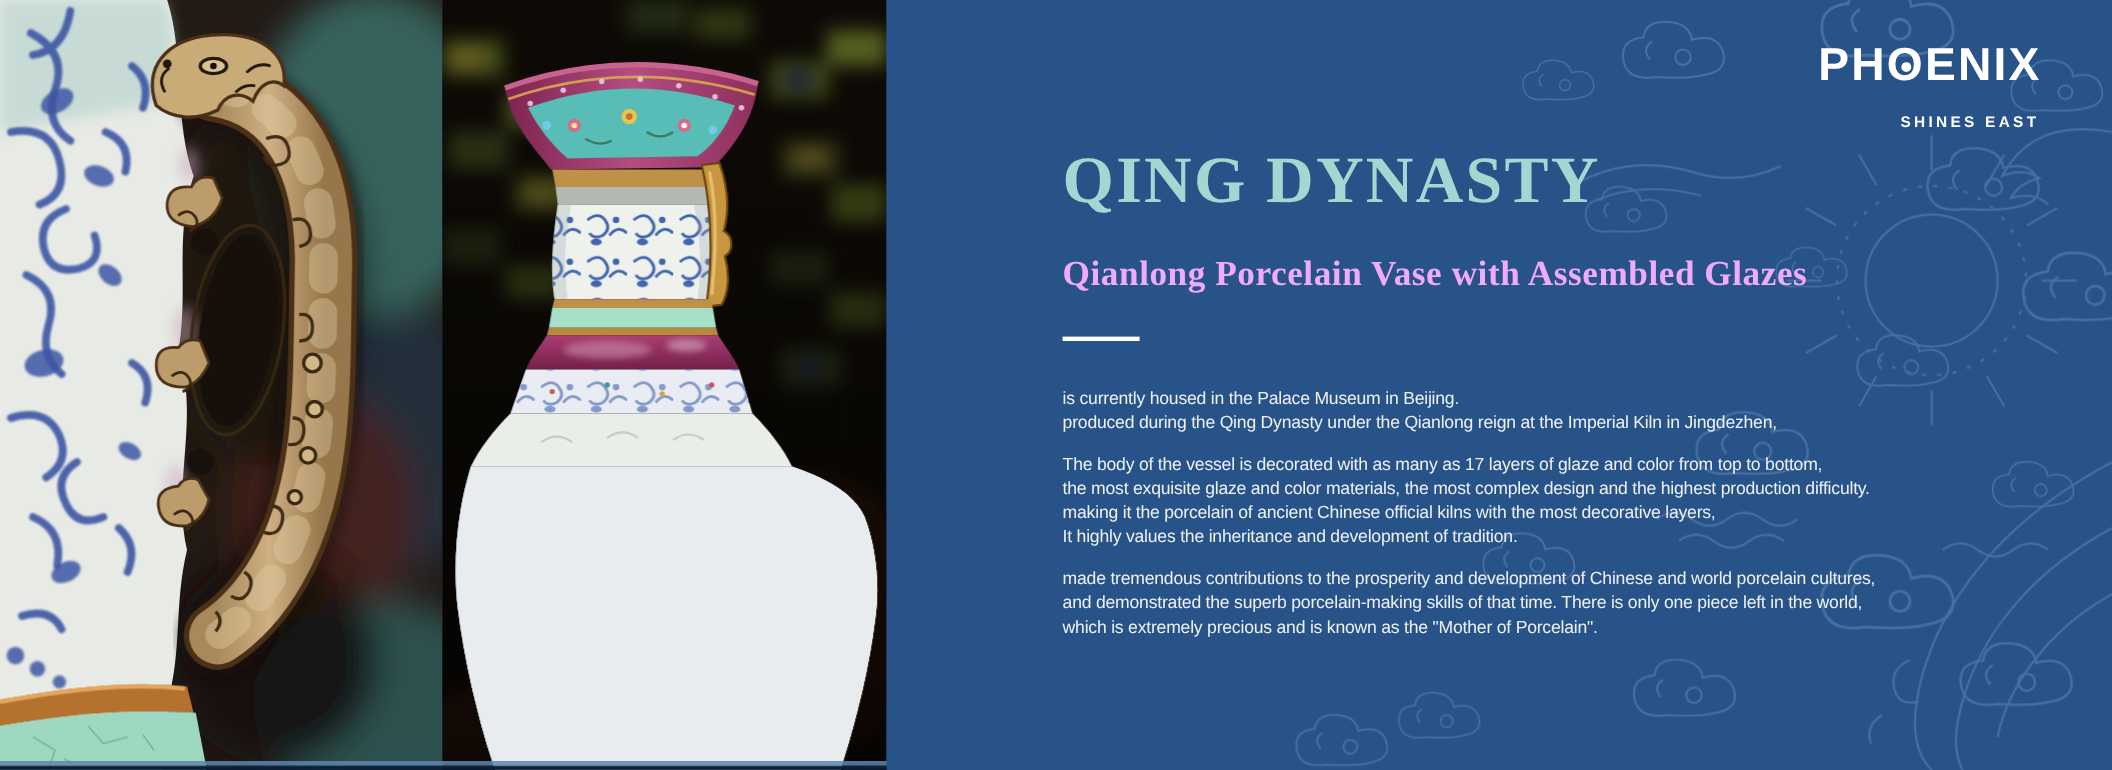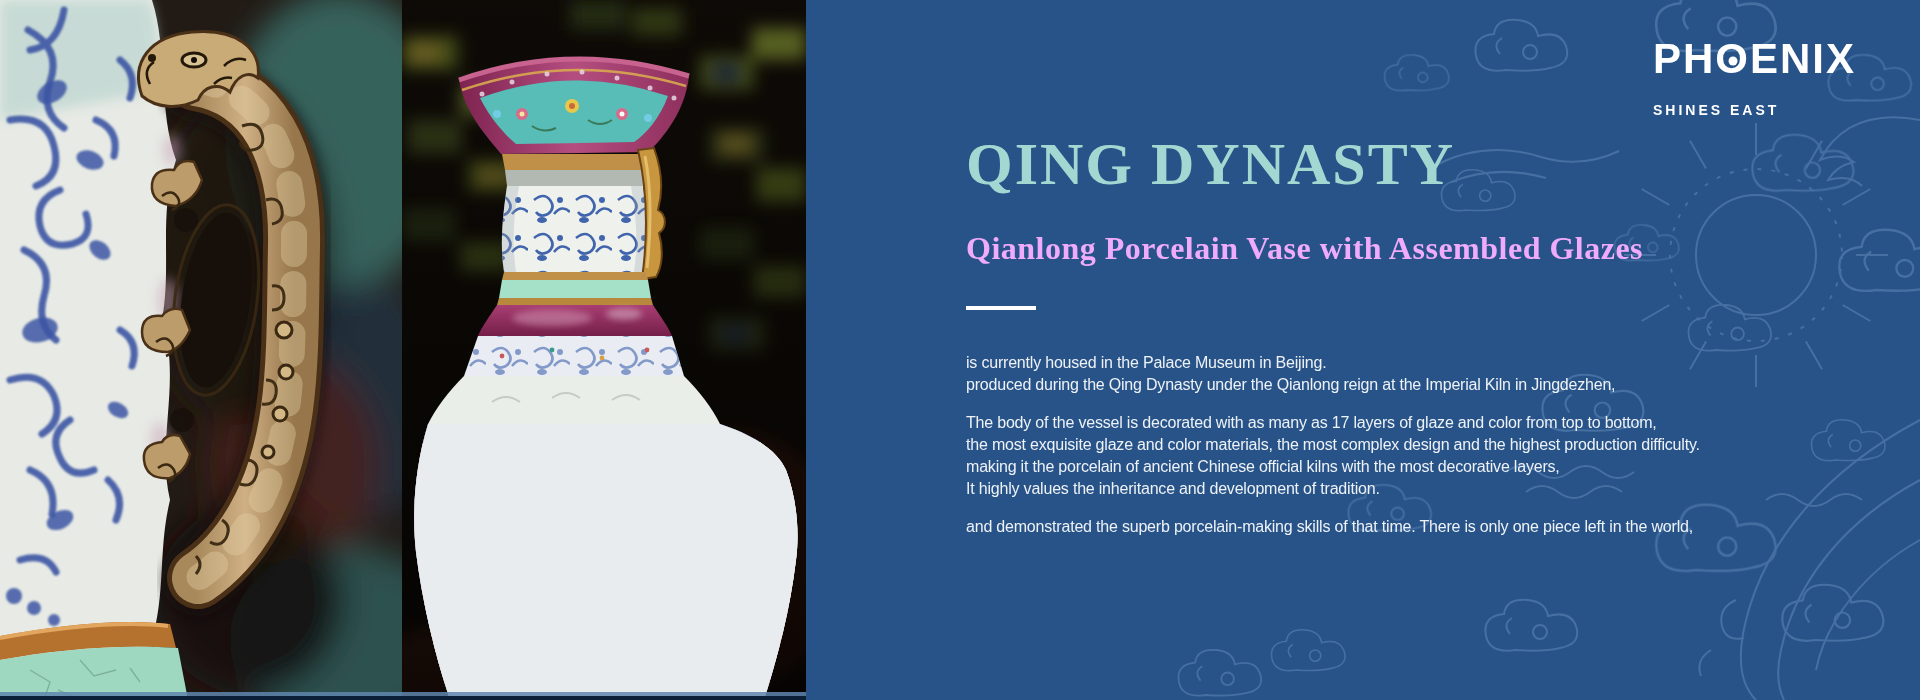--- a/index.html
+++ b/index.html
@@ -10,21 +10,21 @@
   .photo-1{width:402px;}
   .photo-2{width:404px;}
   .photo svg{display:block;width:100%;height:100%;}
   .table-edge{position:absolute;left:0;bottom:0;width:806px;z-index:5;}
   .table-edge .line{height:4px;background:#5f86ae;opacity:.85;}
   .table-edge .shadow{height:4px;background:#0c1f38;}
 
   .panel{position:relative;flex:1 1 auto;height:700px;background:#275389;overflow:hidden;}
   .pattern-svg{position:absolute;inset:0;width:100%;height:100%;}
 
-  .logo{position:absolute;top:38px;right:64px;text-align:left;z-index:3;cursor:pointer;}
+  .logo{position:absolute;top:38px;right:64px;text-align:right;z-index:3;cursor:pointer;}
   .logo-word{color:#fff;font-size:42px;font-weight:bold;letter-spacing:2px;line-height:1;}
   .logo-o{position:relative;display:inline-block;}
   .logo-o::after{content:"";position:absolute;left:50%;top:55%;width:9px;height:9px;
                  background:#fff;border-radius:50%;transform:translate(-50%,-50%);}
   .logo-tagline{color:#ffffff;font-size:14px;font-weight:bold;letter-spacing:3px;margin-top:22px;padding-right:2px;}
 
   .content{position:relative;z-index:2;padding-left:160px;}
   .hero-title{margin-top:130px;color:#A3D8D2;font-family:"Liberation Serif","DejaVu Serif",serif;
               font-size:60px;font-weight:bold;letter-spacing:2px;line-height:1.15;}
   .hero-subtitle{margin-top:32px;color:#f0abfc;font-family:"Liberation Serif","DejaVu Serif",serif;
@@ -473,18 +473,20 @@
           <div>is currently housed in the Palace Museum in Beijing.</div>
           <div>produced during the Qing Dynasty under the Qianlong reign at the Imperial Kiln in Jingdezhen,</div>
         </div>
         <div class="para">
           <div>The body of the vessel is decorated with as many as 17 layers of glaze and color from top to bottom,</div>
           <div>the most exquisite glaze and color materials, the most complex design and the highest production difficulty.</div>
           <div>making it the porcelain of ancient Chinese official kilns with the most decorative layers,</div>
           <div>It highly values the inheritance and development of tradition.</div>
         </div>
         <div class="para">
+          <div>made tremendous contributions to the prosperity and development of Chinese and world porcelain cultures,</div>
           <div>and demonstrated the superb porcelain-making skills of that time. There is only one piece left in the world,</div>
+          <div>which is extremely precious and is known as the "Mother of Porcelain".</div>
         </div>
       </div>
     </div>
   </div>
 </div>
 
 </body></html>

